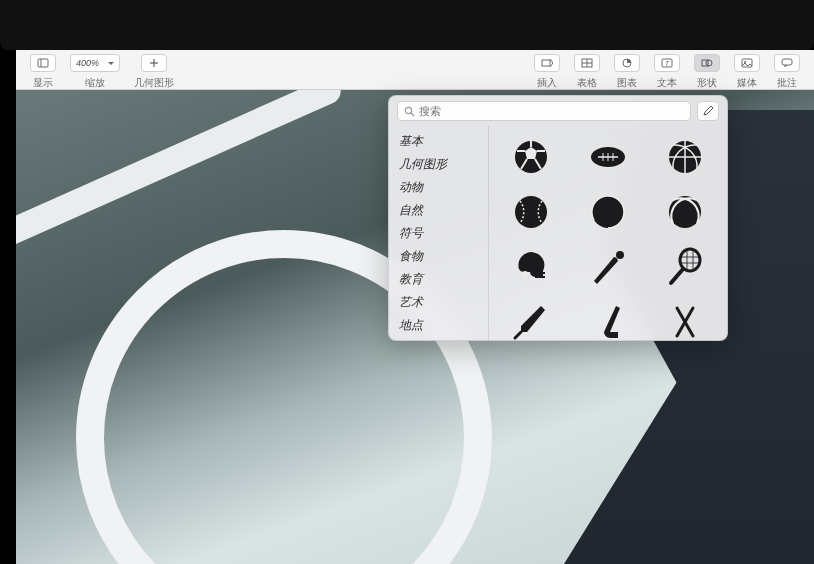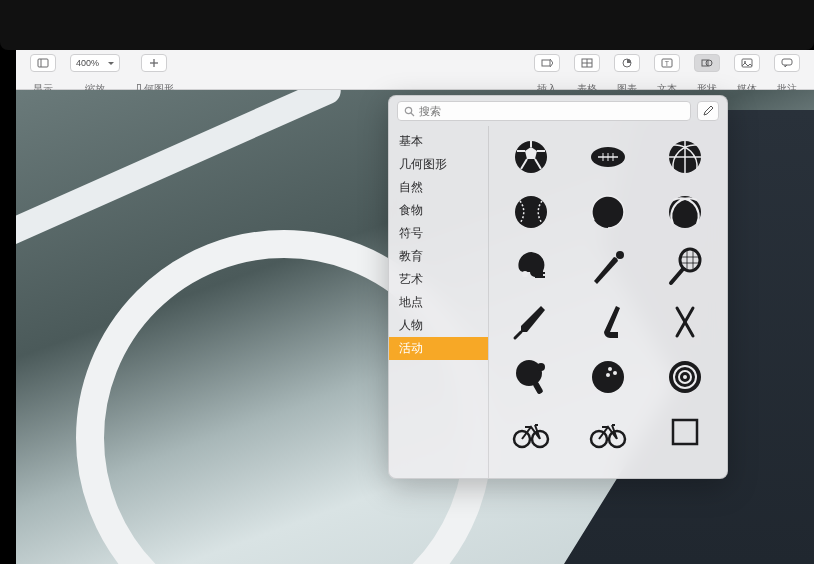--- a/index.html
+++ b/index.html
@@ -84,32 +84,33 @@
     min-width: 24px;
     border: 1px solid #cfcfd1;
     border-radius: 4px;
     background: #fff;
     display: flex;
     align-items: center;
     justify-content: center;
     padding: 0 4px;
     font-size: 9px;
     color: #4a4a4c;
+    font-style: italic;
   }
   .tb-zoom { min-width: 50px; justify-content: space-between; padding: 0 5px; }
-  .tb-label { font-size: 10px; color: #6b6b6d; margin-top: 10px; text-align: center; }
+  .tb-label { font-size: 10px; color: #6b6b6d; margin-top: 4px; text-align: center; }
   .tb-spacer { flex: 1; }
   .tb-mini { width: 26px; }
   
   .popover {
     position: absolute;
     top: 45px;
     left: 372px;
     width: 340px;
-    height: 384px;
+    height: 246px;
     background: rgba(236,236,238,0.95);
     border: 1px solid rgba(0,0,0,0.12);
     border-radius: 8px;
     box-shadow: 0 8px 30px rgba(0,0,0,0.25);
     display: flex;
     flex-direction: column;
     overflow: hidden;
     backdrop-filter: blur(10px);
   }
   .popover-header {
@@ -144,20 +145,21 @@
     border: 1px solid #cfcfd1;
     border-radius: 4px;
     background: #fdfdfd;
     display: flex; align-items: center; justify-content: center;
     color: #555;
   }
   .popover-body {
     flex: 1;
     display: flex;
     overflow: hidden;
+    font-style: italic;
   }
   .cat-list {
     width: 100px;
     border-right: 1px solid rgba(0,0,0,0.1);
     overflow-y: auto;
     padding: 4px 0;
   }
   .cat-item {
     padding: 3px 10px;
     font-size: 12px;
@@ -341,23 +343,24 @@
       <div class="edit-btn">
         <svg width="12" height="12">
             <path d="M2 10 L3 7 L9 1 L11 3 L5 9 z" fill="none" stroke="#555" stroke-width="1"></path>
           </svg>
       </div>
     </div>
     <div class="popover-body">
       <div class="cat-list" id="catList">
           <div class="cat-item">基本</div>
           <div class="cat-item">几何图形</div>
+          <div class="cat-item">动物</div>
           <div class="cat-item">自然</div>
+          <div class="cat-item">符号</div>
           <div class="cat-item">食物</div>
-          <div class="cat-item">符号</div>
           <div class="cat-item">教育</div>
           <div class="cat-item">艺术</div>
           <div class="cat-item">地点</div>
           <div class="cat-item">人物</div>
           <div class="cat-item selected">活动</div>
         </div>
       <div class="shapes-grid">
         <div class="shapes-grid-inner" id="shapesGrid">
             <div class="shape-cell">
               <svg viewBox="0 0 40 40">

